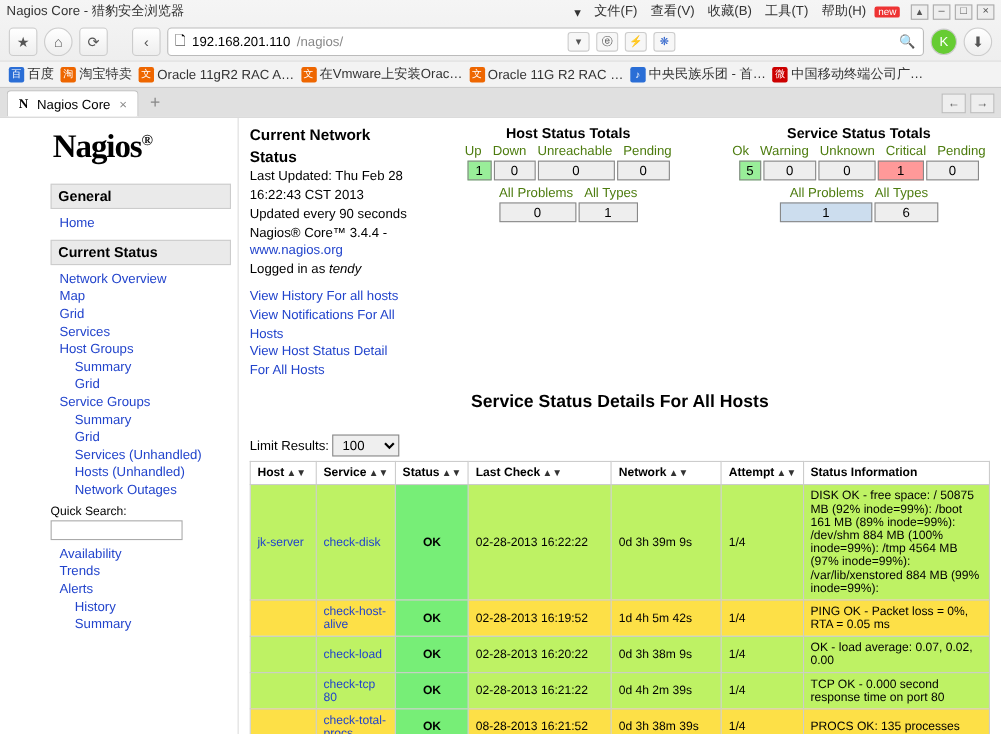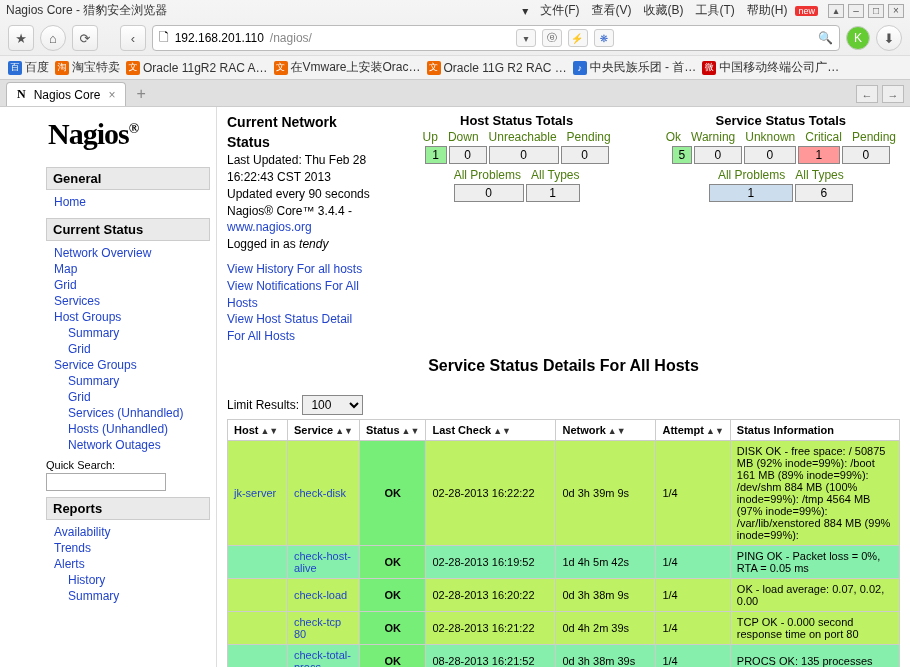--- a/index.html
+++ b/index.html
@@ -70,21 +70,21 @@
 h2.details{font-size:16px; text-align:center; margin:12px 0 20px; font-weight:bold;}
 
 .limit{font-size:12px; margin:4px 0;}
 .limit select{border:1px solid #888; font-size:12px; padding:1px 14px 1px 4px;}
 
 table.svc{border-collapse:collapse; width:100%; font-size:11px;}
 table.svc th{background:#fff; border:1px solid #ccc; padding:4px 6px; text-align:left; font-weight:bold; vertical-align:top;}
 table.svc th .sort{font-size:9px; color:#333; margin-left:2px;}
 table.svc td{border:1px solid #ccc; padding:4px 6px; vertical-align:middle;}
 table.svc tr.even td{background:#bef264;}
-table.svc tr.odd td{background:#86efac;}
+table.svc tr.odd td{background:#fde047;}
 table.svc tr.critical td{background:#fcdede;}
 table.svc td.status-ok{background:#7e7 !important; font-weight:bold; text-align:center;}
 table.svc td.status-crit{background:#f77 !important; font-weight:bold; text-align:center;}
 table.svc td a{color:#2244cc; text-decoration:none;}
 table.svc td.info{font-size:11px;}
 .col-host{width:60px;} .col-svc{width:60px;} .col-stat{width:64px;} .col-lc{width:130px;} .col-dur{width:100px;} .col-att{width:54px;}
 </style>
 </head>
 <body>
 
@@ -195,21 +195,20 @@
       <a>Service Groups</a>
       <a class="sub">Summary</a>
       <a class="sub">Grid</a>
       <a class="sub">Services (Unhandled)</a>
       <a class="sub">Hosts (Unhandled)</a>
       <a class="sub">Network Outages</a>
     </div>
     <div class="side-label">Quick Search:</div>
     <input class="side-input" type="text" style="">
 
-    <div class="side-sec-head">Reports</div>
     <div class="side-links">
       <a>Availability</a>
       <a>Trends</a>
       <a>Alerts</a>
       <a class="sub">History</a>
       <a class="sub">Summary</a>
     </div>
   </div>
 
   <div class="main">

